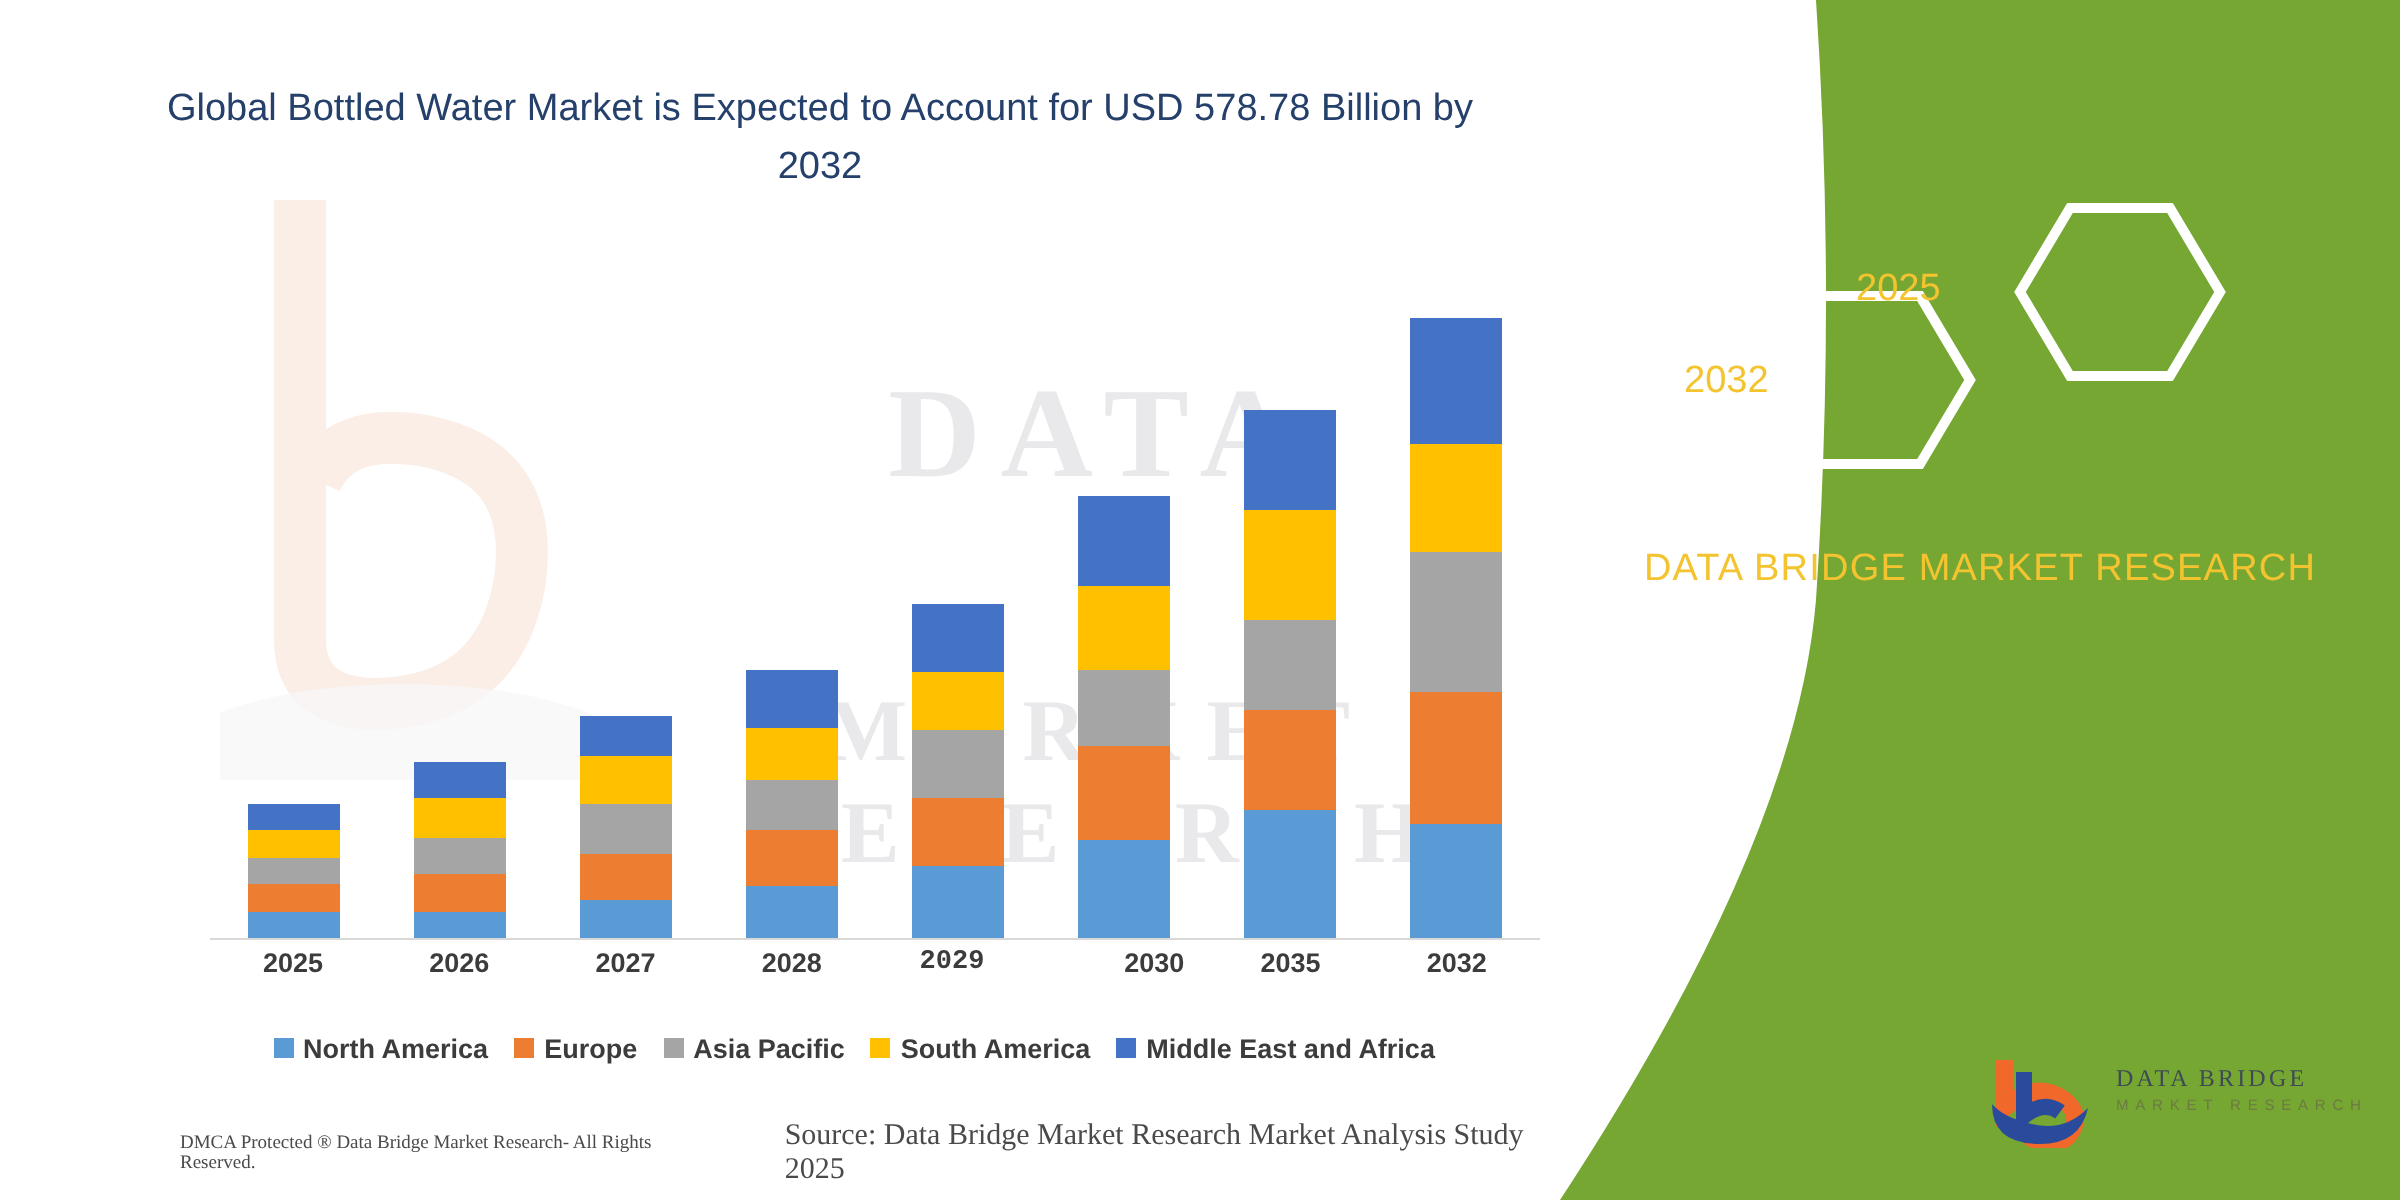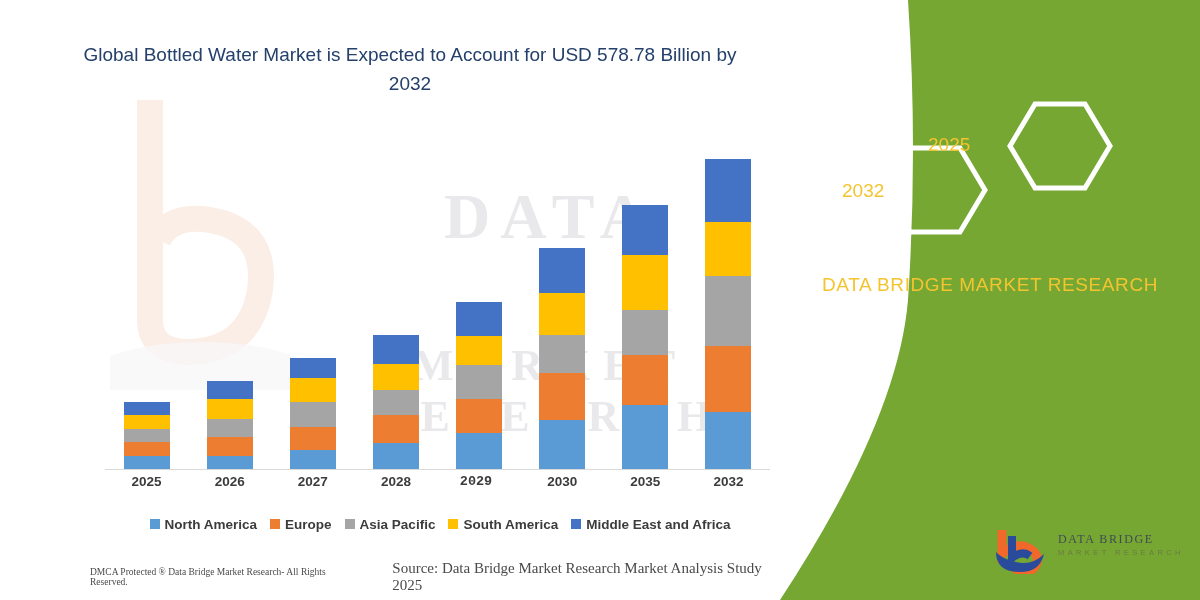--- a/index.html
+++ b/index.html
@@ -94,21 +94,21 @@
     position:absolute;left:105px;top:474px;width:665px;height:22px;
   }
   .xlabel{
     position:absolute;width:60px;text-align:center;
     font-size:13.5px;color:#3c3c3c;font-weight:700;
     font-family:"Liberation Sans", sans-serif;
   }
 
   
   .legend{
-    position:absolute;left:105px;top:512px;width:670px;height:24px;
+    position:absolute;left:92px;top:512px;width:670px;height:24px;
     display:flex;align-items:center;justify-content:center;gap:13px;
   }
   .legend-item{display:flex;align-items:center;gap:5px;}
   .legend-swatch{width:10px;height:10px;display:inline-block;}
   .legend-label{
     font-size:13.5px;color:#3c3c3c;font-weight:700;white-space:nowrap;
     font-family:"Liberation Sans", sans-serif;
   }
 
   
@@ -203,21 +203,21 @@
         </div>
       </div>
   </div>
 
   <div class="xlabels" id="xlabels">
       <div class="xlabel" style="left: 11.5625px;">2025</div>
       <div class="xlabel" style="left: 94.6875px;">2026</div>
       <div class="xlabel" style="left: 177.812px;">2027</div>
       <div class="xlabel" style="left: 260.938px;">2028</div>
       <div class="xlabel" style="left: 341px; font-family: Liberation Mono, monospace;">2029</div>
-      <div class="xlabel" style="left: 427.188px;">2030</div>
+      <div class="xlabel" style="left: 427.188px; text-align: right;">2030</div>
       <div class="xlabel" style="left: 510.312px;">2035</div>
       <div class="xlabel" style="left: 593.438px;">2032</div>
     </div>
 
   <div class="legend" id="legend">
       <div class="legend-item">
         <span class="legend-swatch" style="background: rgb(91, 155, 213);"></span>
         <span class="legend-label">North America</span>
       </div>
       <div class="legend-item">

